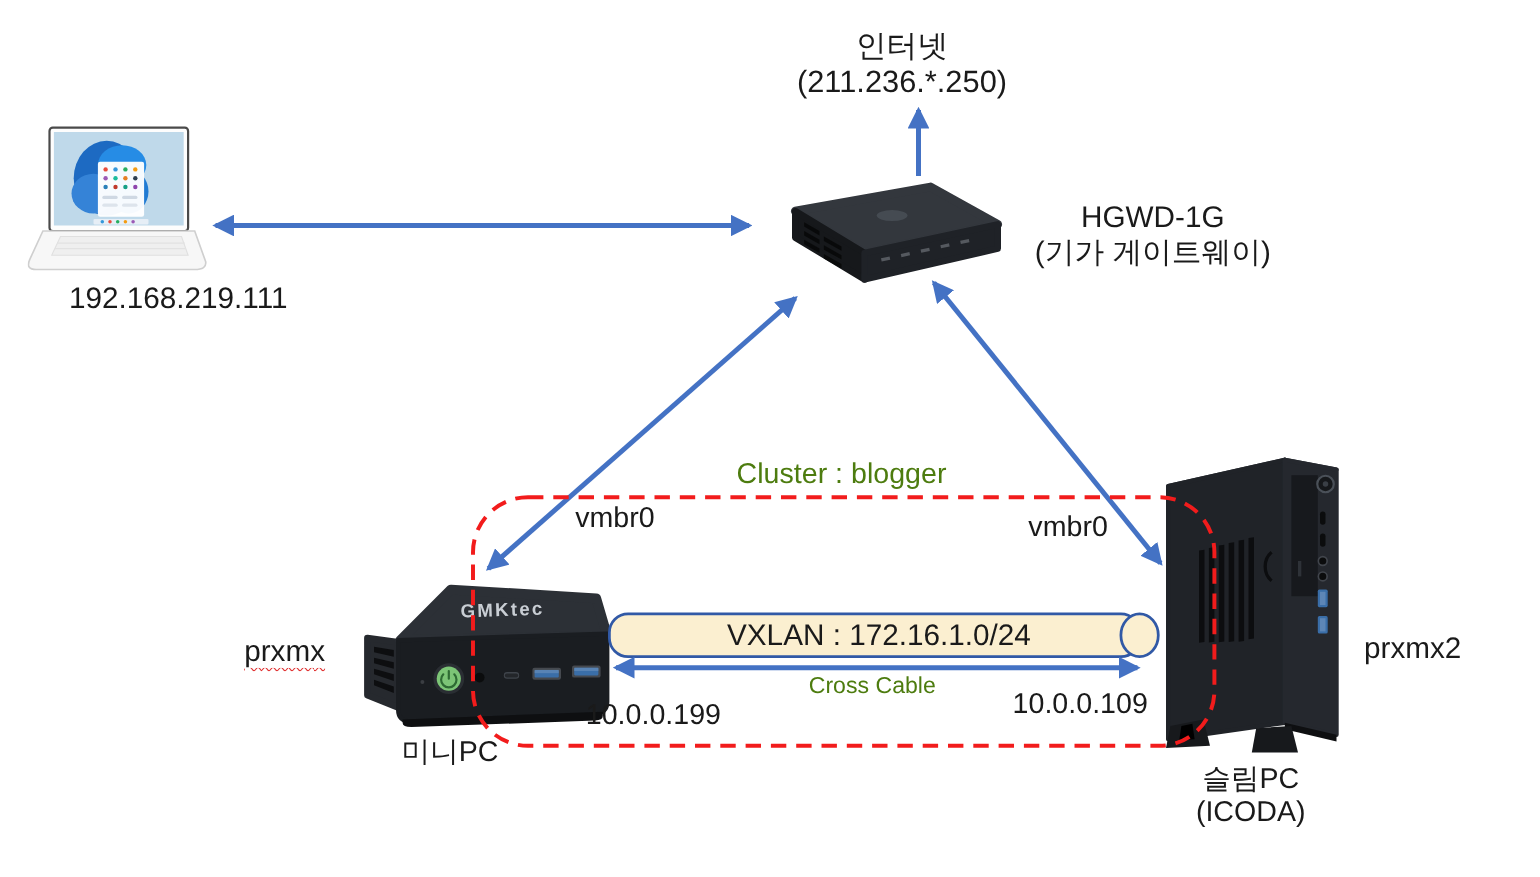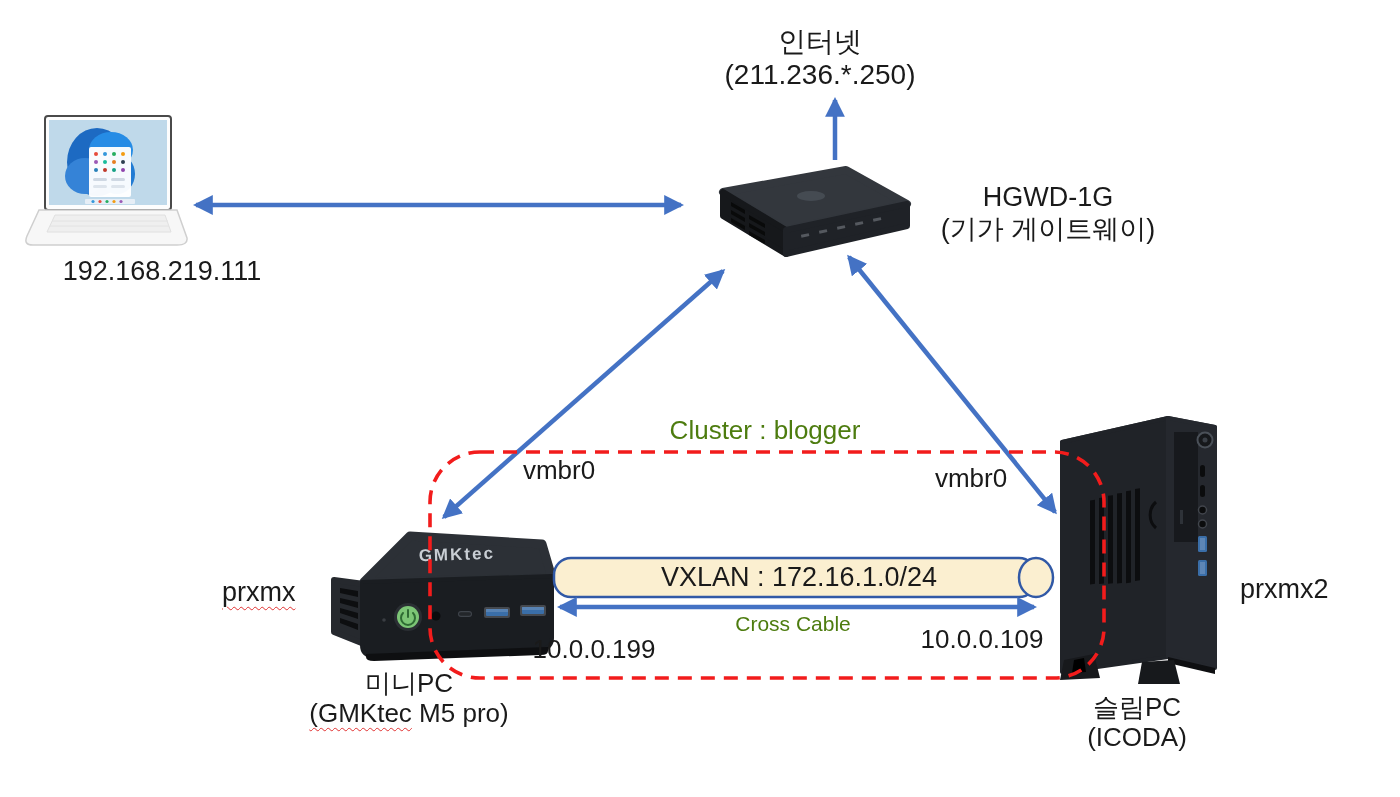--- a/index.html
+++ b/index.html
@@ -236,21 +236,20 @@
   <div class="lbl ctr red" style="left:793px;top:612px;font-size:21px;">Cross Cable</div>
 
   <div class="lbl ctr" style="left:594px;top:634px;">10.0.0.199</div>
   <div class="lbl ctr" style="left:982px;top:624px;">10.0.0.109</div>
 
   <div class="lbl wavy" style="left:222px;top:577px;font-size:27px;">prxmx</div>
   <div class="lbl" style="left:1240px;top:542px;font-size:27px;margin-top:32px;">prxmx2</div>
 
   <div class="lbl ctr" style="left:409px;top:668px;">
     <div>미니PC</div>
-    <div><span class="wavy">(GMKtec</span><span> M5 pro)</span></div>
   </div>
 
   <div class="lbl ctr" style="left:1137px;top:692px;">
     <div>슬림PC</div>
     <div>(ICODA)</div>
   </div>
 
 </div>
 
 </body></html>

